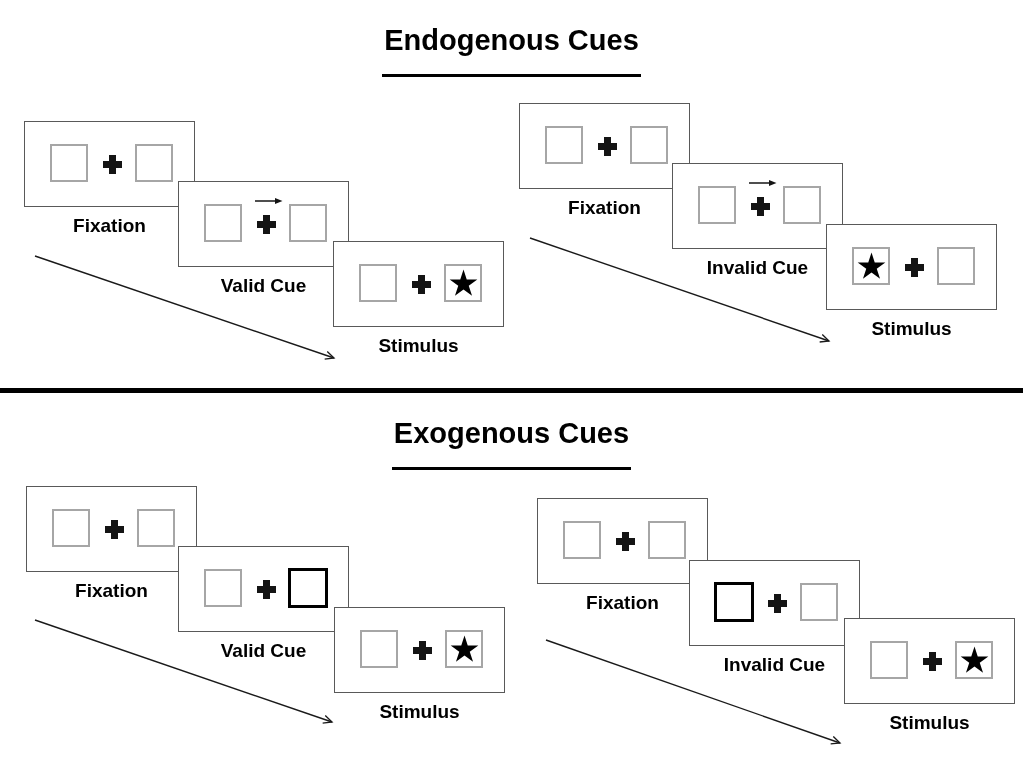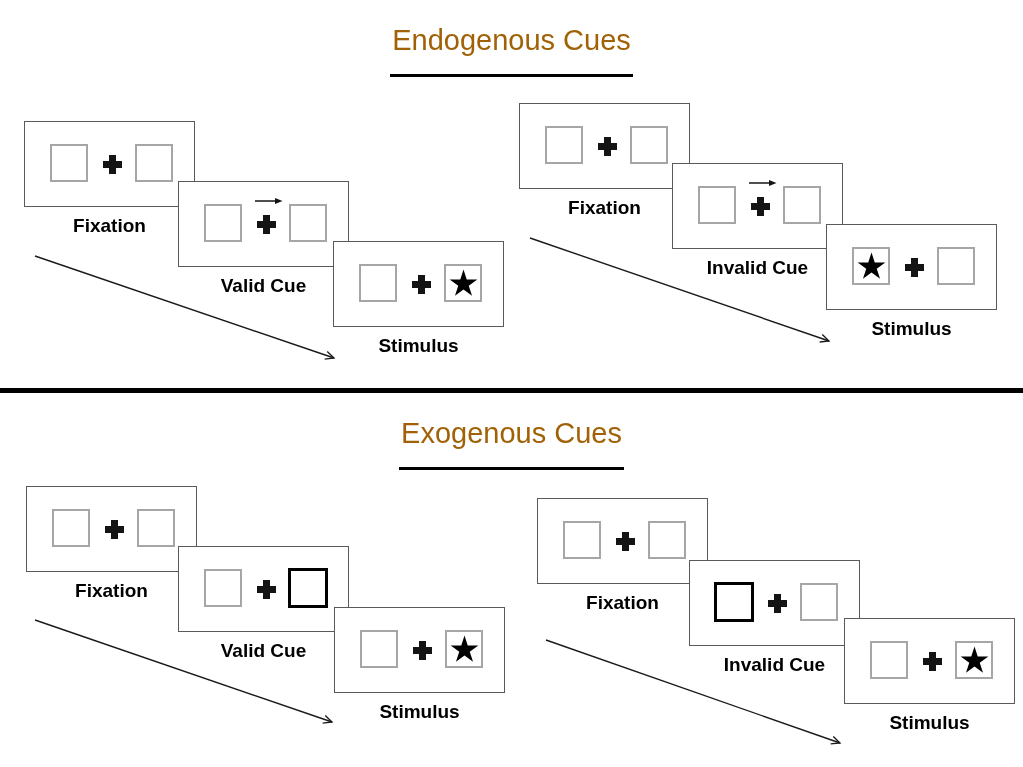--- a/index.html
+++ b/index.html
@@ -16,24 +16,24 @@
     overflow: hidden;
   }
   .title-row {
     position: absolute;
     left: 0;
     width: 100%;
     text-align: center;
   }
   .section-title {
     display: inline-block;
-    font-weight: normal;
+    font-weight: bold;
     font-size: 29px;
     line-height: 1.12;
-    color: #a16207;
+    color: #000000;
     border-bottom: 3px solid #000000;
     padding: 0 2px 18px 2px;
   }
   .divider {
     position: absolute;
     left: 0;
     top: 388px;
     width: 100%;
     height: 5px;
     background: #000000;

